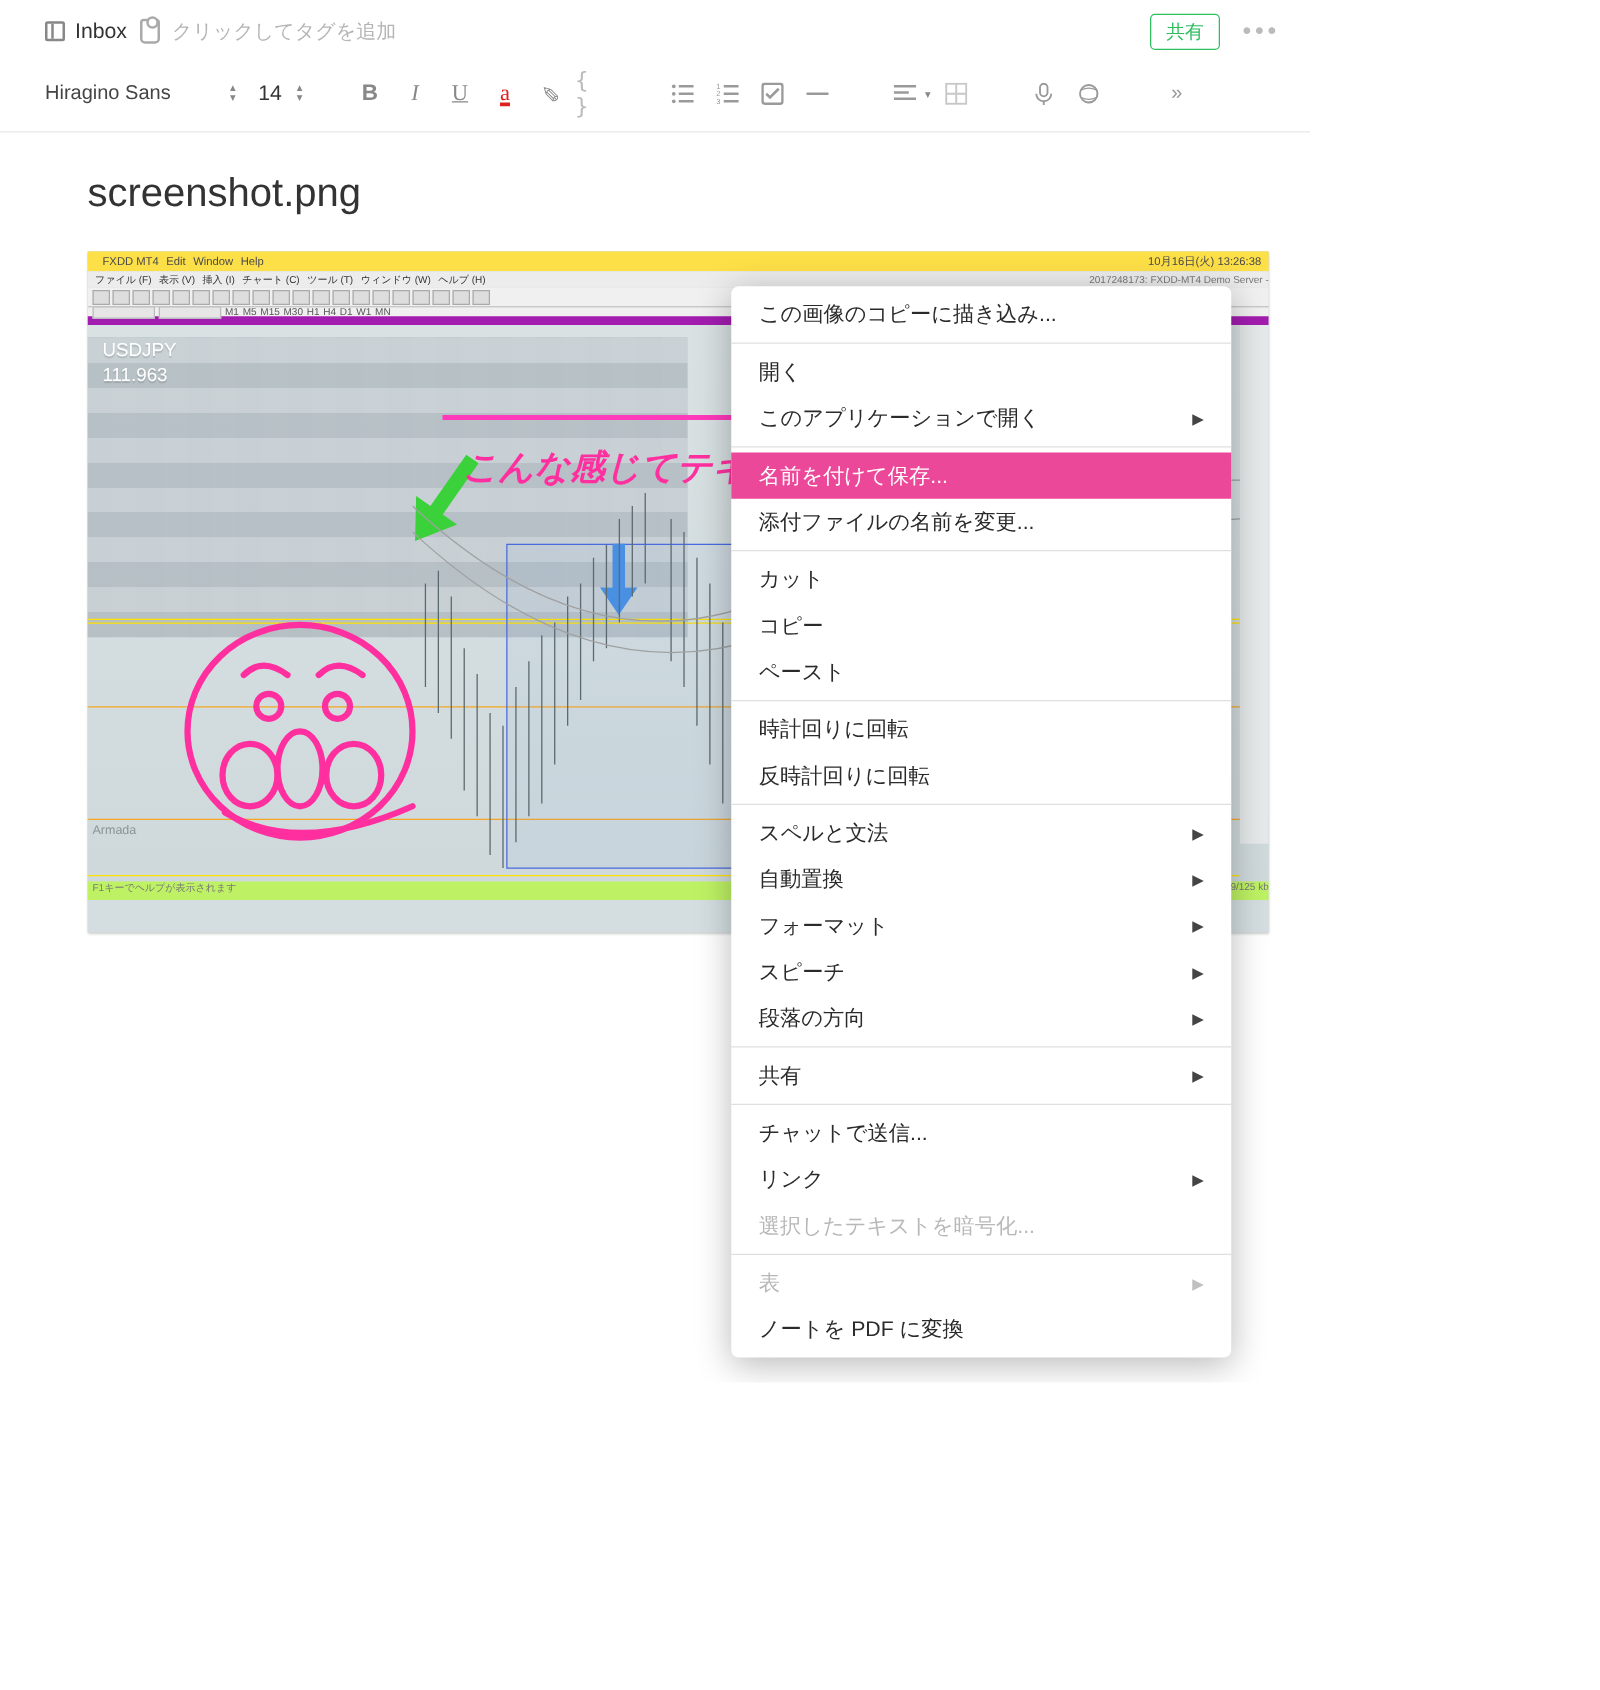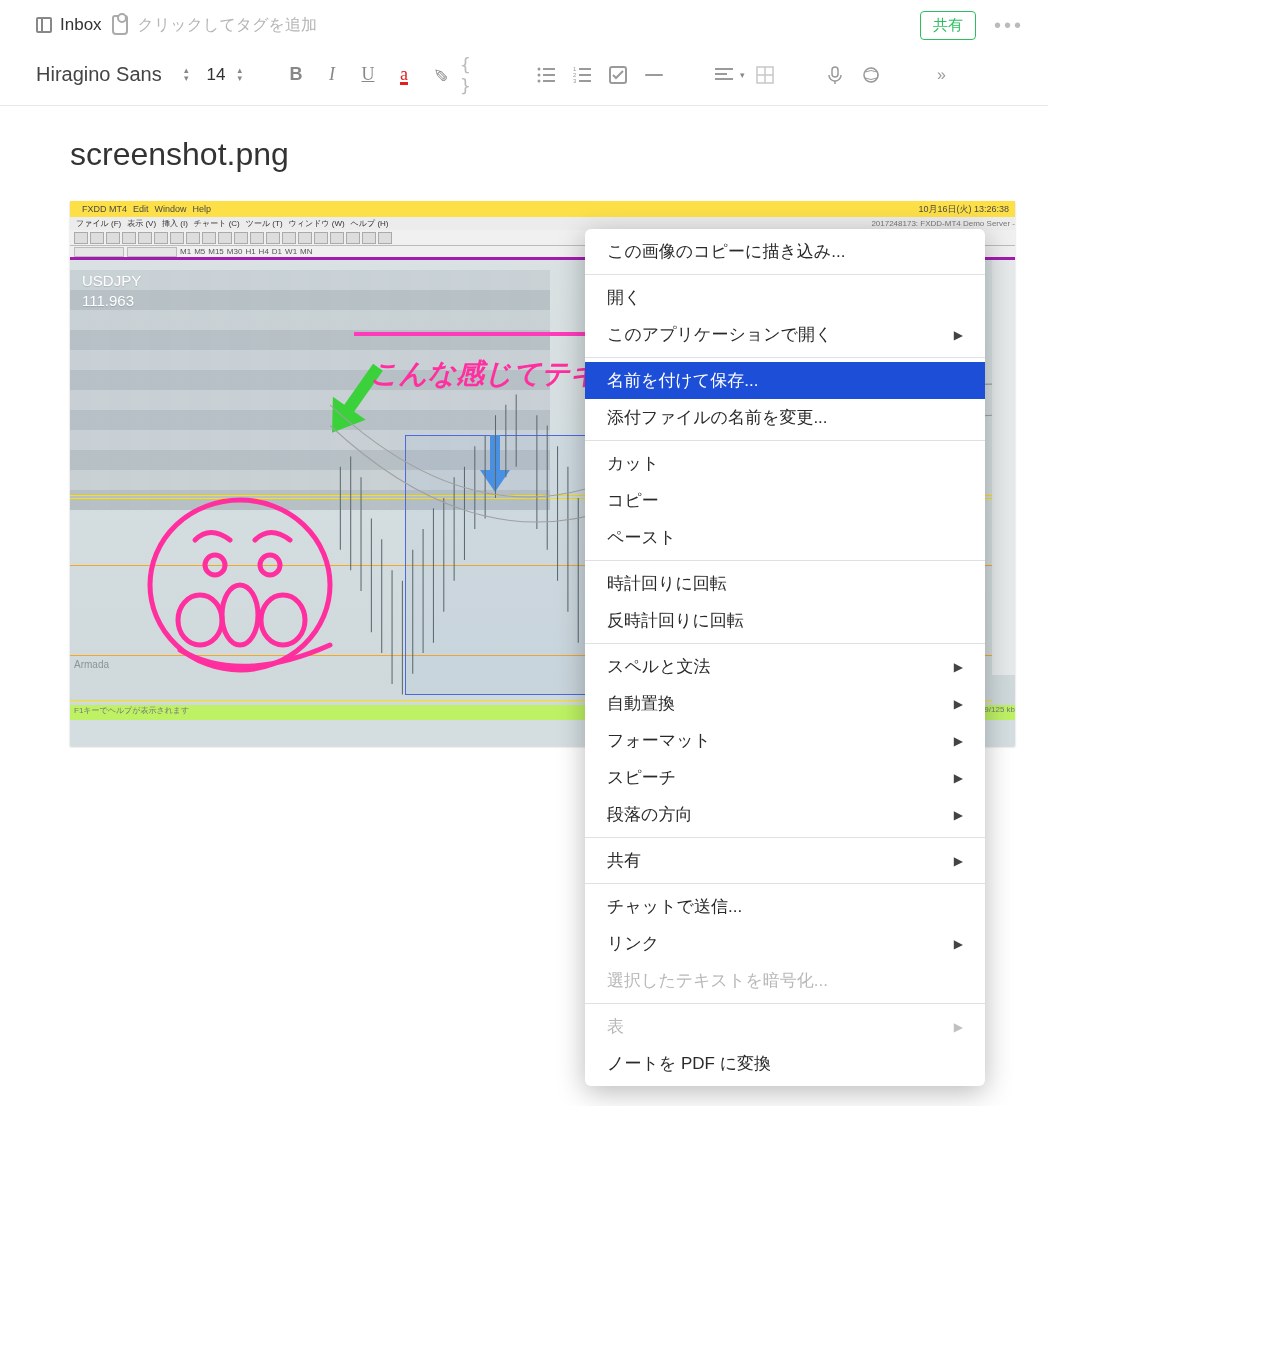--- a/index.html
+++ b/index.html
@@ -51,21 +51,21 @@
     
     .toolbar {
       display:flex;
       align-items:center;
       padding: 8px 24px 14px 36px;
       border-bottom:1px solid #e8e8e8;
       gap:4px;
       height:56px;
     }
     .font-group { display:flex; align-items:center; gap:8px; }
-    .font-name { font-size:20px; color:#444; min-width:140px; }
+    .font-name { font-size:16px; color:#444; min-width:140px; }
     .stepper { display:flex; flex-direction:column; font-size:9px; color:#888; line-height:0.8; }
     .size-val { font-size:17px; margin-left:10px; margin-right:4px; }
     .tb-btn {
       width:32px; height:32px; display:flex; align-items:center; justify-content:center;
       color:#888; font-size:18px; font-family: Georgia, serif;
     }
     .tb-btn.bold { font-weight:bold; font-family:sans-serif; }
     .tb-btn.ital { font-style:italic; }
     .tb-btn.under { text-decoration:underline; }
     .tb-color { color:#e02020; text-decoration:underline; text-decoration-color:#e02020; text-decoration-thickness:3px; }
@@ -108,21 +108,21 @@
     .mt4-menu {
       height:13px; background:#ececec; font-size:8px; color:#333;
       display:flex; gap:6px; padding-left:6px; align-items:center;
     }
     .mt4-tb {
       height:16px; background:#f0f0f0; border-bottom:1px solid #bbb;
       display:flex; align-items:center; gap:2px; padding:0 4px;
     }
     .mt4-tb span { width:14px; height:12px; background:#ddd; border:1px solid #aaa; font-size:7px; }
     .mt4-tb2 {
-      height:14px; background:#f0f0f0; border-bottom:3px solid #a21caf;
+      height:14px; background:#f0f0f0; border-bottom:7px solid #a21caf;
       display:flex; align-items:center; gap:3px; padding-left:4px; font-size:8px; color:#555;
     }
     .chart-area {
       position:relative;
       flex:1;
       background: linear-gradient(180deg, #d9e1e3, #cfd9db);
       height: 445px;
     }
     .pair-label {
       position:absolute; top:12px; left:12px; color:#fff; font-size:15px; font-weight:300;
@@ -188,21 +188,21 @@
       box-shadow: 0 6px 28px rgba(0,0,0,0.28);
       padding:4px 0;
       font-size:17px;
       color:#2a2a2a;
     }
     .ctx-item {
       padding:7px 22px;
       display:flex; align-items:center;
       position:relative;
     }
-    .ctx-item.highlighted { background:#1d4ed8; color:#fff; }
+    .ctx-item.highlighted { background:#ec4899; color:#fff; }
     .ctx-item.disabled { color:#b8b8b8; }
     .ctx-sep { height:1px; background:#e0e0e0; margin:4px 0; }
     .ctx-arrow { margin-left:auto; font-size:12px; color:#444; }
     .ctx-item.disabled .ctx-arrow { color:#c0c0c0; }
   </style>
 </head>
 <body>
 
 <div class="header">
   <div class="panel-icon"></div>

